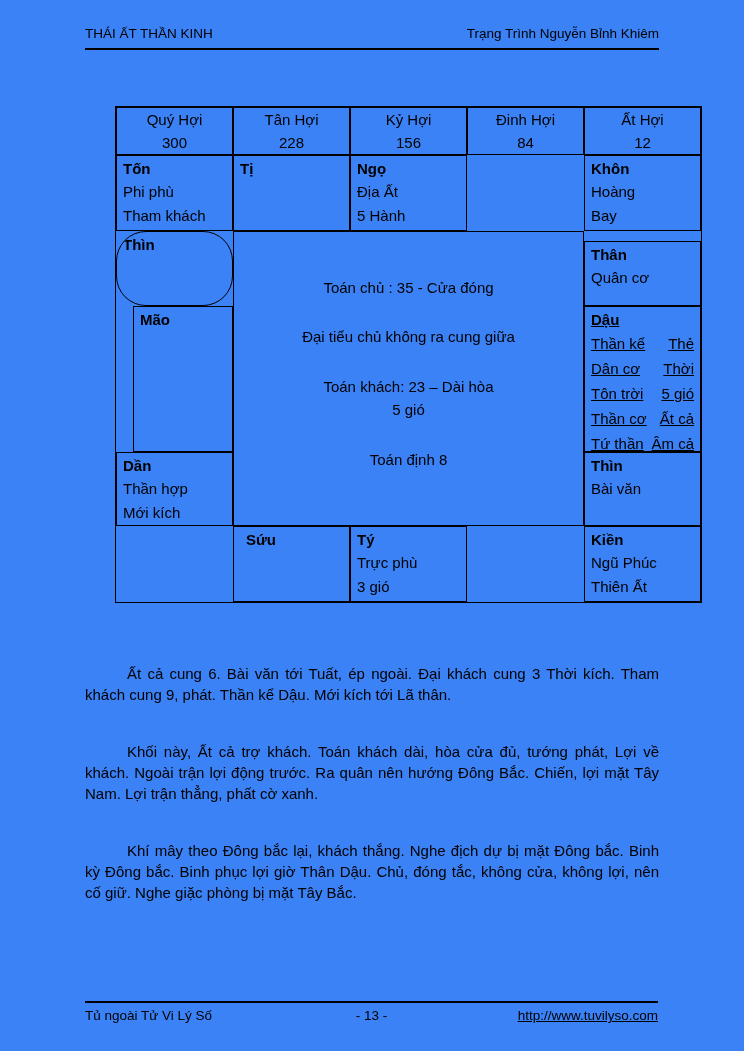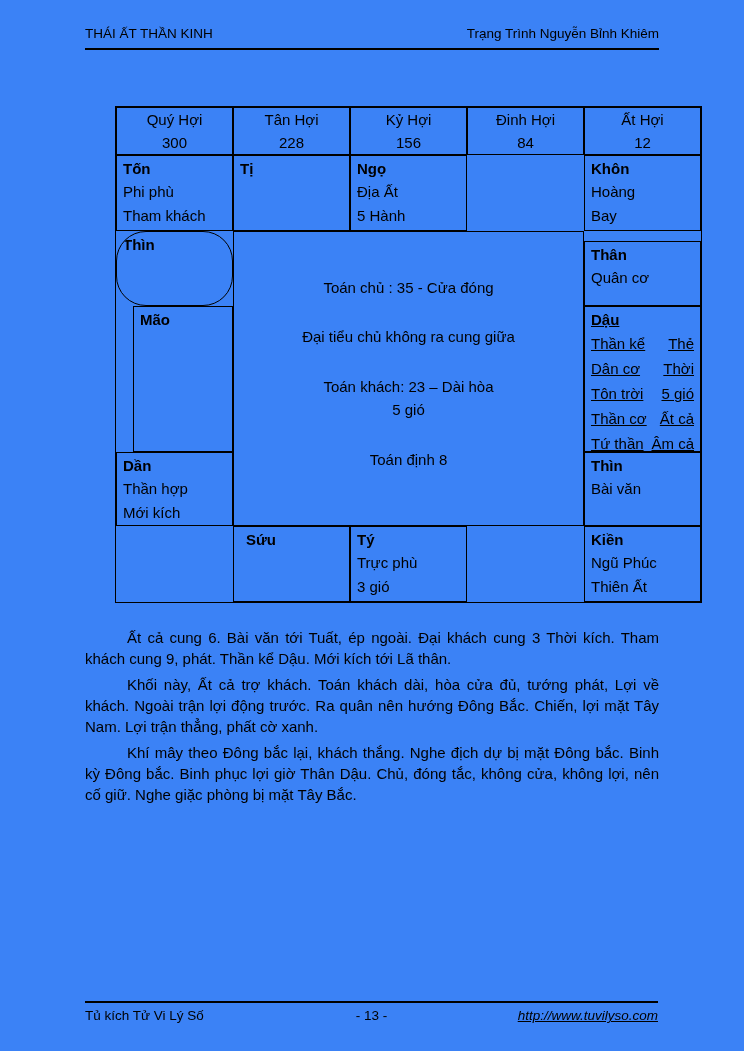--- a/index.html
+++ b/index.html
@@ -60,30 +60,31 @@
   .r6c5 { grid-row: 6; grid-column: 5; }
   
   .body-text {
     position: absolute; top: 627px; left: 85px; width: 574px;
     font-size: 15px; line-height: 21px;
   }
   .body-text p {
     text-align: justify;
     text-indent: 42px;
     margin-bottom: 5px;
+    margin-top: 36px;
   }
   
   .page-footer {
     position: absolute; top: 1001px; left: 85px; right: 86px;
     border-top: 2px solid #000;
     padding-top: 5px;
     font-size: 13.5px; line-height: 16px;
   }
   .footer-left { float: left; }
-  .footer-right { float: right; text-decoration: underline; color: #000; cursor: pointer; font-style: italic; }
+  .footer-right { float: right; text-decoration: underline; color: #000; cursor: pointer; }
   .footer-center {
     position: absolute; left: 50%; transform: translateX(-50%); top: 5px;
   }
 </style>
 </head>
 <body>
 
 <div class="page">
 
   <div class="page-header">
@@ -201,18 +202,18 @@
 
   </div>
 
   <div class="body-text">
     <p>Ất cả cung 6. Bài văn tới Tuất, ép ngoài. Đại khách cung 3 Thời kích. Tham khách cung 9, phát. Thần kể Dậu. Mới kích tới Lã thân.</p>
     <p>Khối này, Ất cả trợ khách. Toán khách dài, hòa cửa đủ, tướng phát, Lợi về khách. Ngoài trận lợi động trước. Ra quân nên hướng Đông Bắc. Chiến, lợi mặt Tây Nam. Lợi trận thẳng, phất cờ xanh.</p>
     <p>Khí mây theo Đông bắc lại, khách thắng. Nghe địch dự bị mặt Đông bắc. Binh kỳ Đông bắc. Binh phục lợi giờ Thân Dậu. Chủ, đóng tắc, không cửa, không lợi, nên cố giữ. Nghe giặc phòng bị mặt Tây Bắc.</p>
   </div>
 
   <div class="page-footer">
-    <span class="footer-left">Tủ kích Tử Vi Lý Số</span>
+    <span class="footer-left">Tủ ngoài Tử Vi Lý Số</span>
     <span class="footer-center">- 13 -</span>
     <span class="footer-right">http://www.tuvilyso.com</span>
   </div>
 
 </div>
 
 </body></html>

